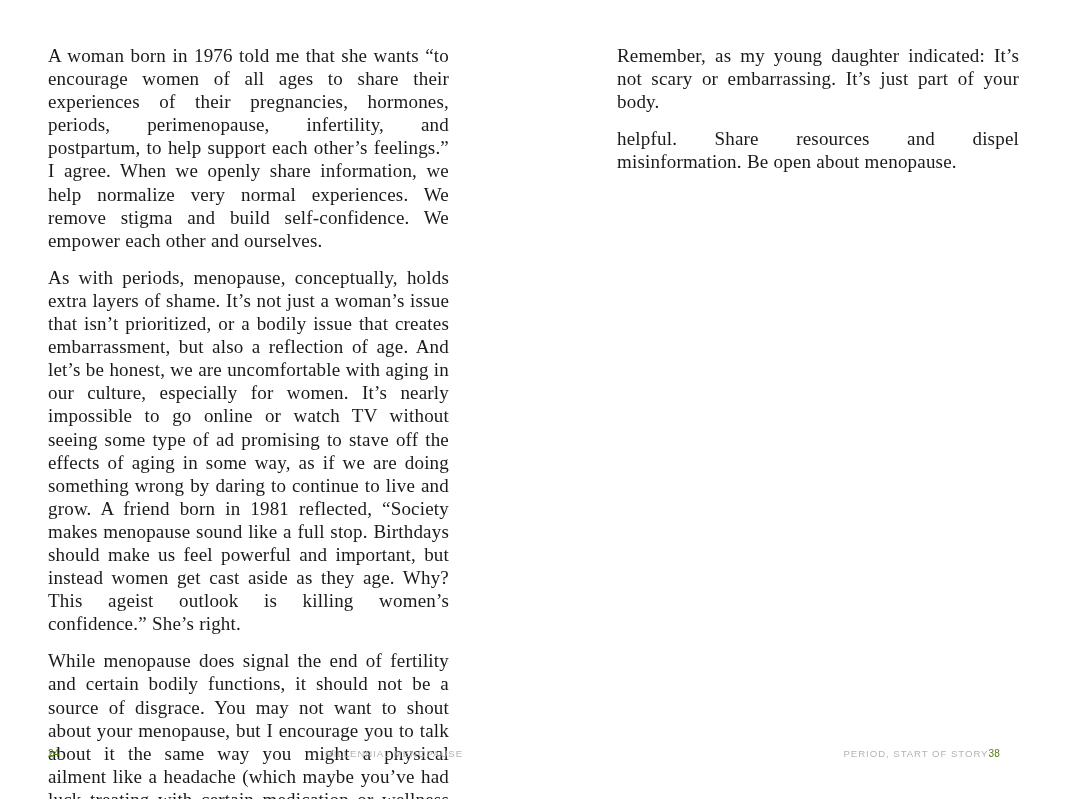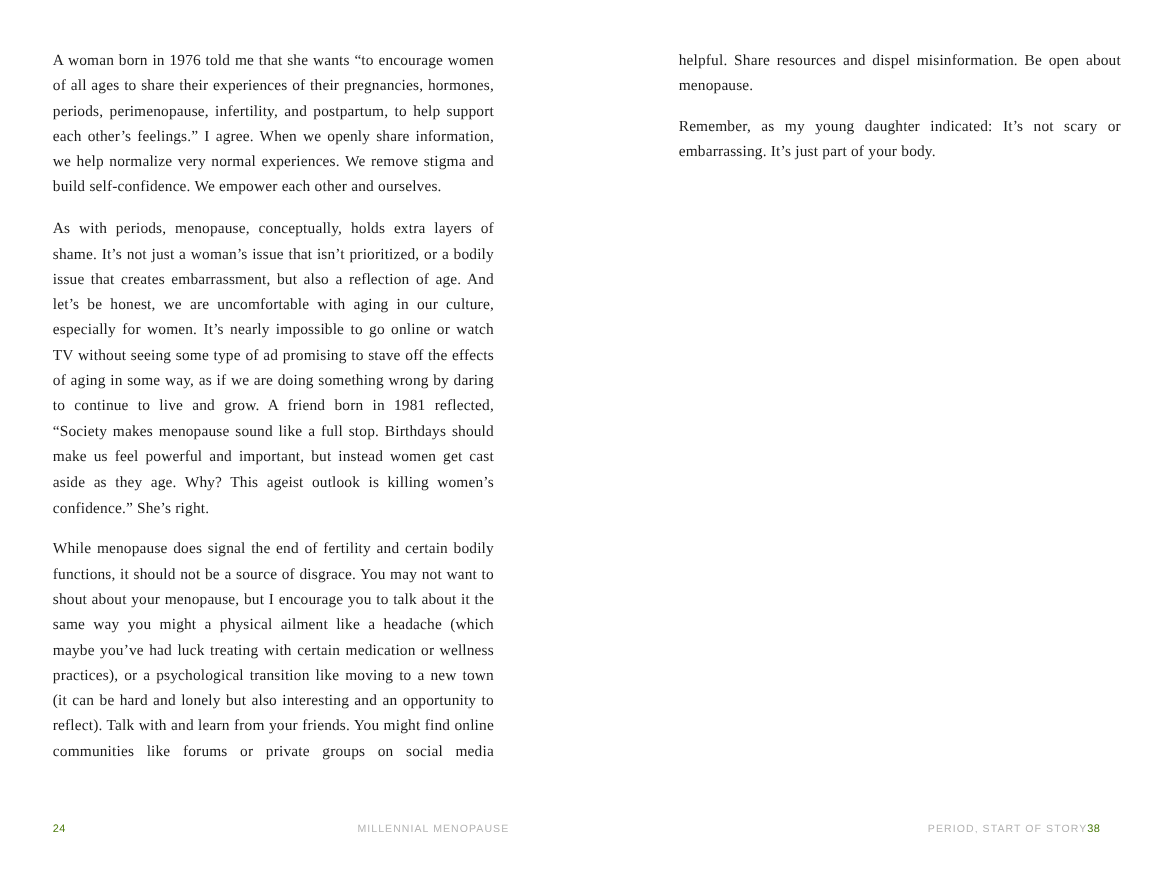--- a/index.html
+++ b/index.html
@@ -42,21 +42,21 @@
     left: 48px;
     width: 401px;
   }
   .page-right .text-column {
     left: 84px;   
     width: 402px;
   }
 
   p.body-para {
     margin: 0 0 14px 0;
-    font-size: 14px;
+    font-size: 19px;
     line-height: 23.1px;
     text-align: justify;
     text-justify: inter-word;
     letter-spacing: 0.01em;
     word-spacing: 0.01em;
     hyphens: none;
     color: #1a1a1a;
   }
   p.body-para:last-child {
     margin-bottom: 0;
@@ -122,22 +122,22 @@
     <div class="footer">
       <span class="folio">24</span>
       <span class="running-head">MILLENNIAL MENOPAUSE</span>
     </div>
 
   </div>
 
   <div class="page page-right">
 
     <div class="text-column">
+      <p class="body-para">Remember, as my young daughter indicated: It’s not scary or embarrassing. It’s just part of your body.</p>
       <p class="body-para">helpful. Share resources and dispel misinformation. Be open about menopause.</p>
-      <p class="body-para">Remember, as my young daughter indicated: It’s not scary or embarrassing. It’s just part of your body.</p>
     </div>
 
     <div class="footer">
       <span class="running-head">PERIOD, START OF STORY</span>
       <span class="folio">38</span>
     </div>
 
   </div>
 
 </div>

